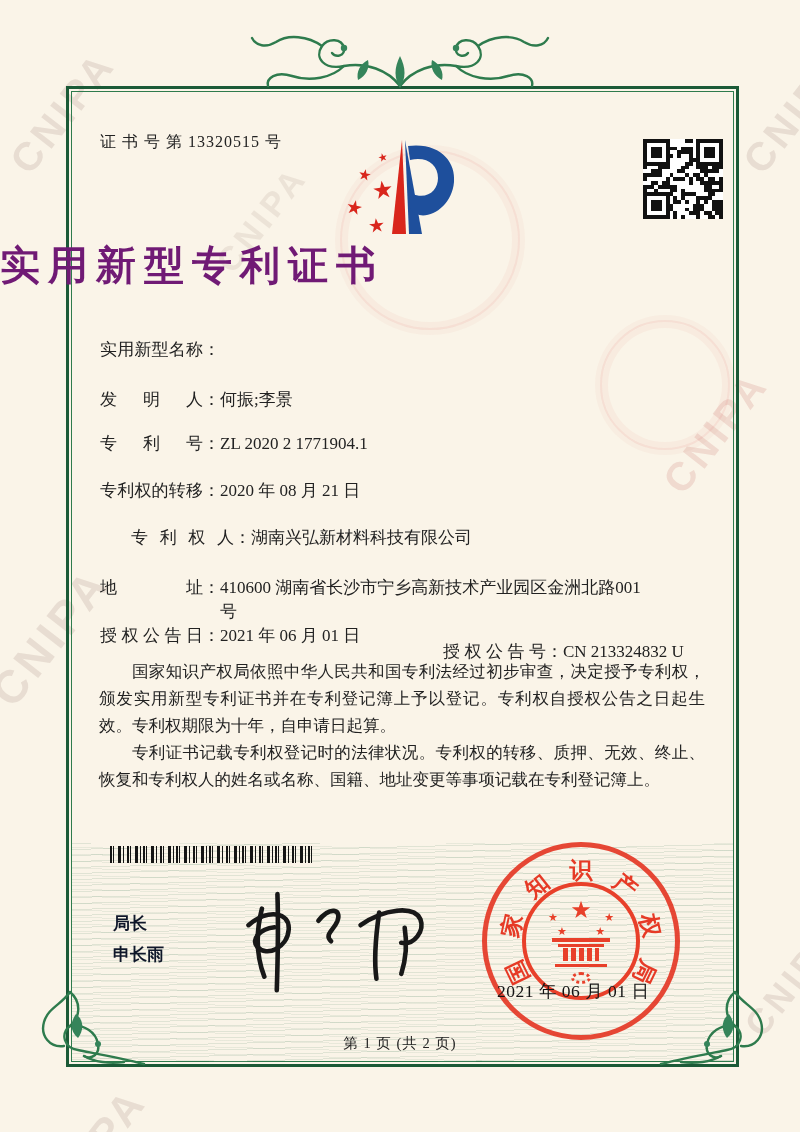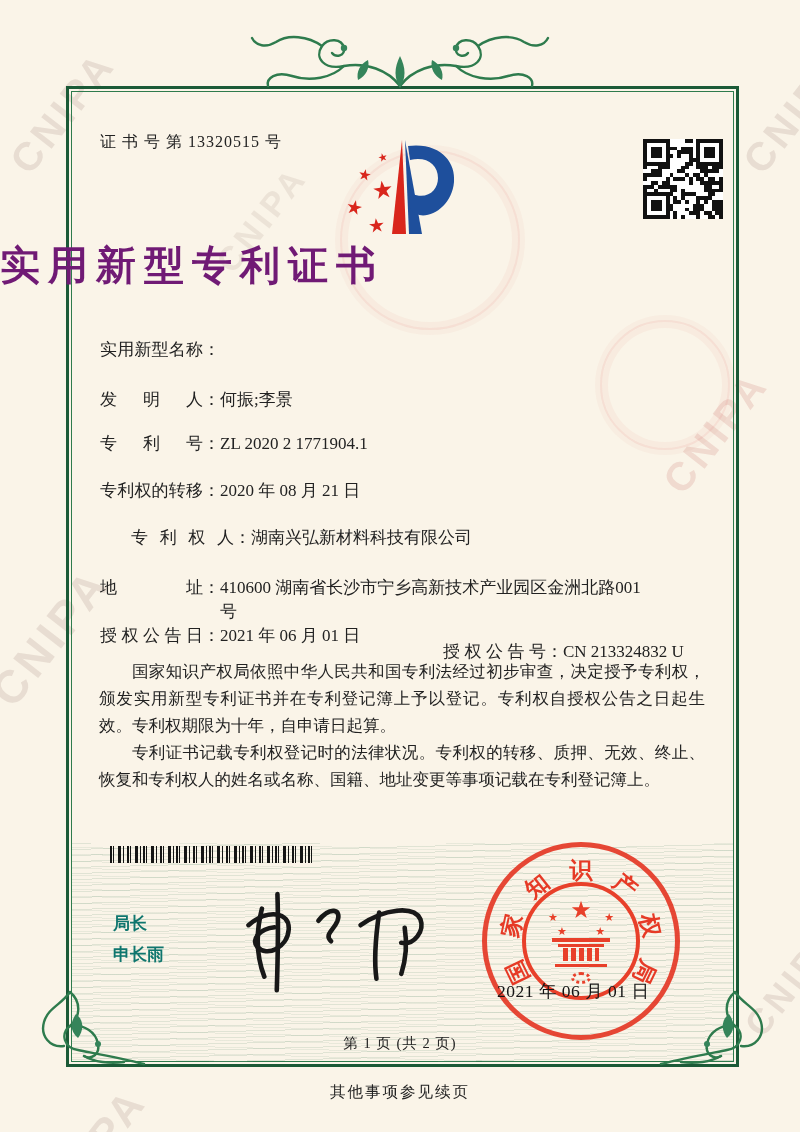--- a/index.html
+++ b/index.html
@@ -71,21 +71,21 @@
     background:repeating-linear-gradient(90deg,
       #151515 0 2px, rgba(0,0,0,0) 2px 3px,
       #151515 3px 4px, rgba(0,0,0,0) 4px 8px,
       #151515 8px 11px, rgba(0,0,0,0) 11px 13px,
       #151515 13px 14px, rgba(0,0,0,0) 14px 17px,
       #151515 17px 19px, rgba(0,0,0,0) 19px 20px,
       #151515 20px 21px, rgba(0,0,0,0) 21px 25px,
       #151515 25px 28px, rgba(0,0,0,0) 28px 30px,
       #151515 30px 31px, rgba(0,0,0,0) 31px 33px);
   }
-  #bureau { position:absolute; left:113px; top:908px; font-family:"Liberation Sans","DejaVu Sans",sans-serif; font-size:17px; font-weight:600; line-height:31px; color:#0f766e; }
+  #bureau { position:absolute; left:113px; top:908px; font-family:"Liberation Sans","DejaVu Sans",sans-serif; font-size:17px; font-weight:600; line-height:31px; color:#0f172a; }
   #signature { position:absolute; left:233px; top:882px; width:212px; height:112px; }
 
   
   #seal {
     position:absolute; left:482px; top:842px; width:198px; height:198px;
     border:5px solid rgba(228,55,37,0.92); border-radius:50%;
   }
   .seal-char {
     position:absolute; left:50%; top:50%; width:26px; height:26px; margin:-13px 0 0 -13px;
     font-size:23px; font-weight:bold; color:#e63a26; text-align:center; line-height:26px;
@@ -435,15 +435,14 @@
         <span class="seal-char" style="transform: rotate(-38.6667deg) translateY(-70px);">知</span>
         <span class="seal-char" style="transform: rotate(0deg) translateY(-70px);">识</span>
         <span class="seal-char" style="transform: rotate(38.6667deg) translateY(-70px);">产</span>
         <span class="seal-char" style="transform: rotate(77.3333deg) translateY(-70px);">权</span>
         <span class="seal-char" style="transform: rotate(116deg) translateY(-70px);">局</span>
       </div>
   </div>
   <div id="seal-date">2021 年 06 月 01 日</div>
 
   <div id="page-info">第 1 页 (共 2 页)</div>
-  <div id="footer-note">其他事项参见续页</div>
 
 </div>
 
 </body></html>

